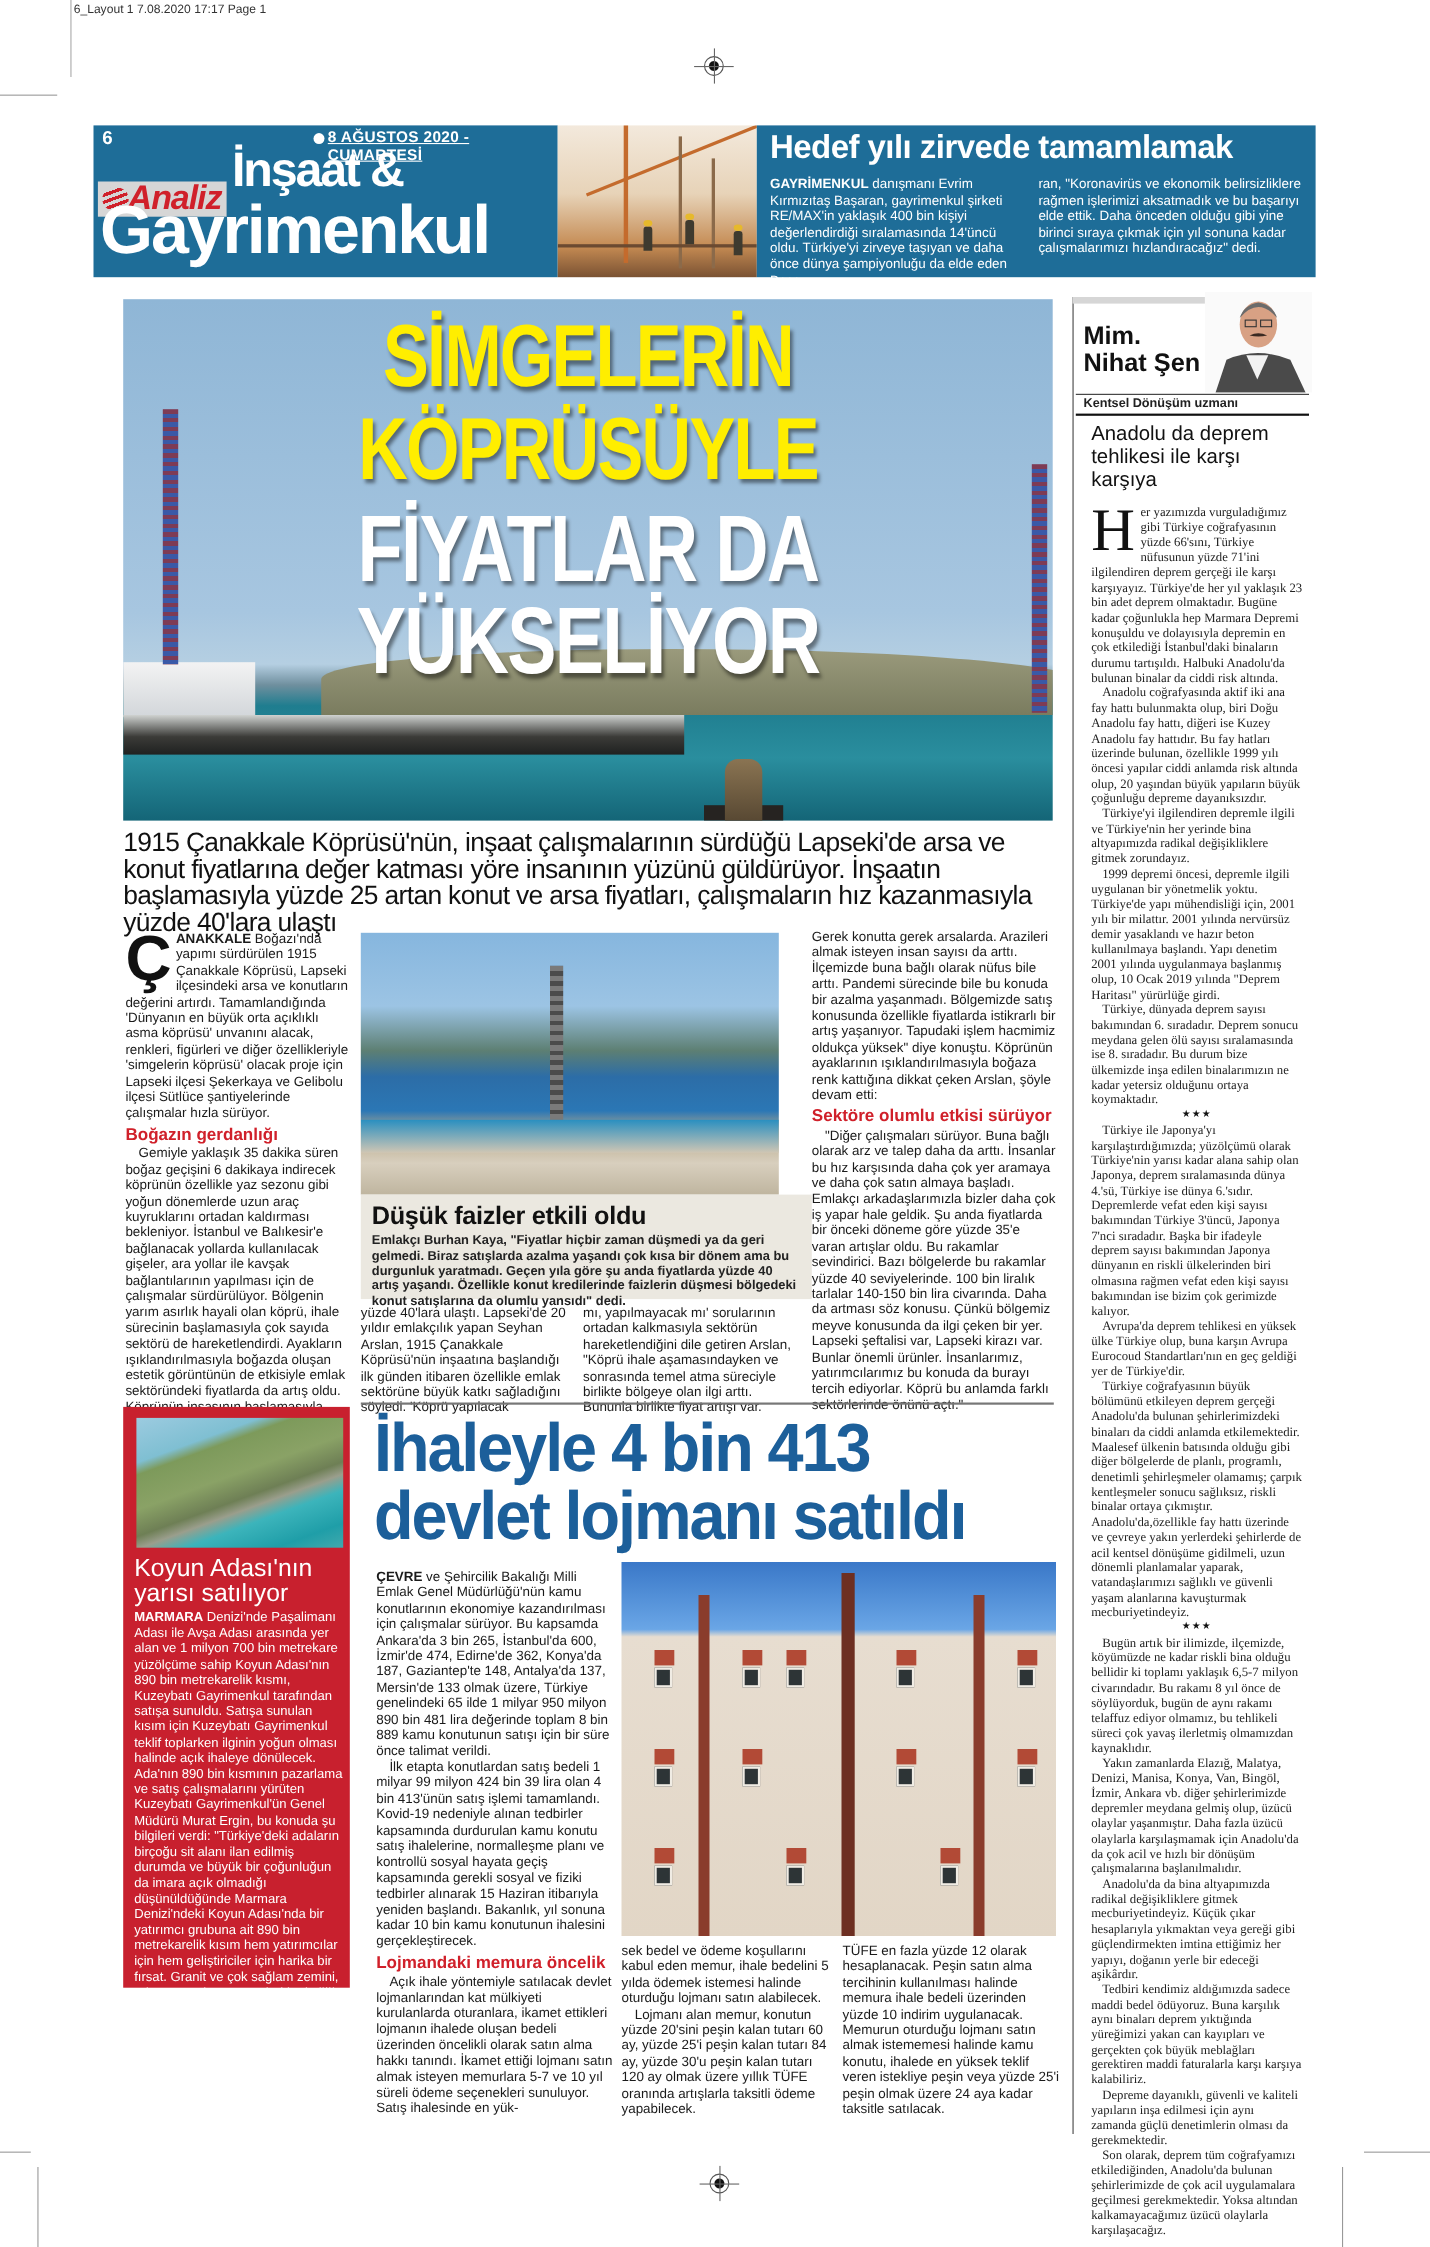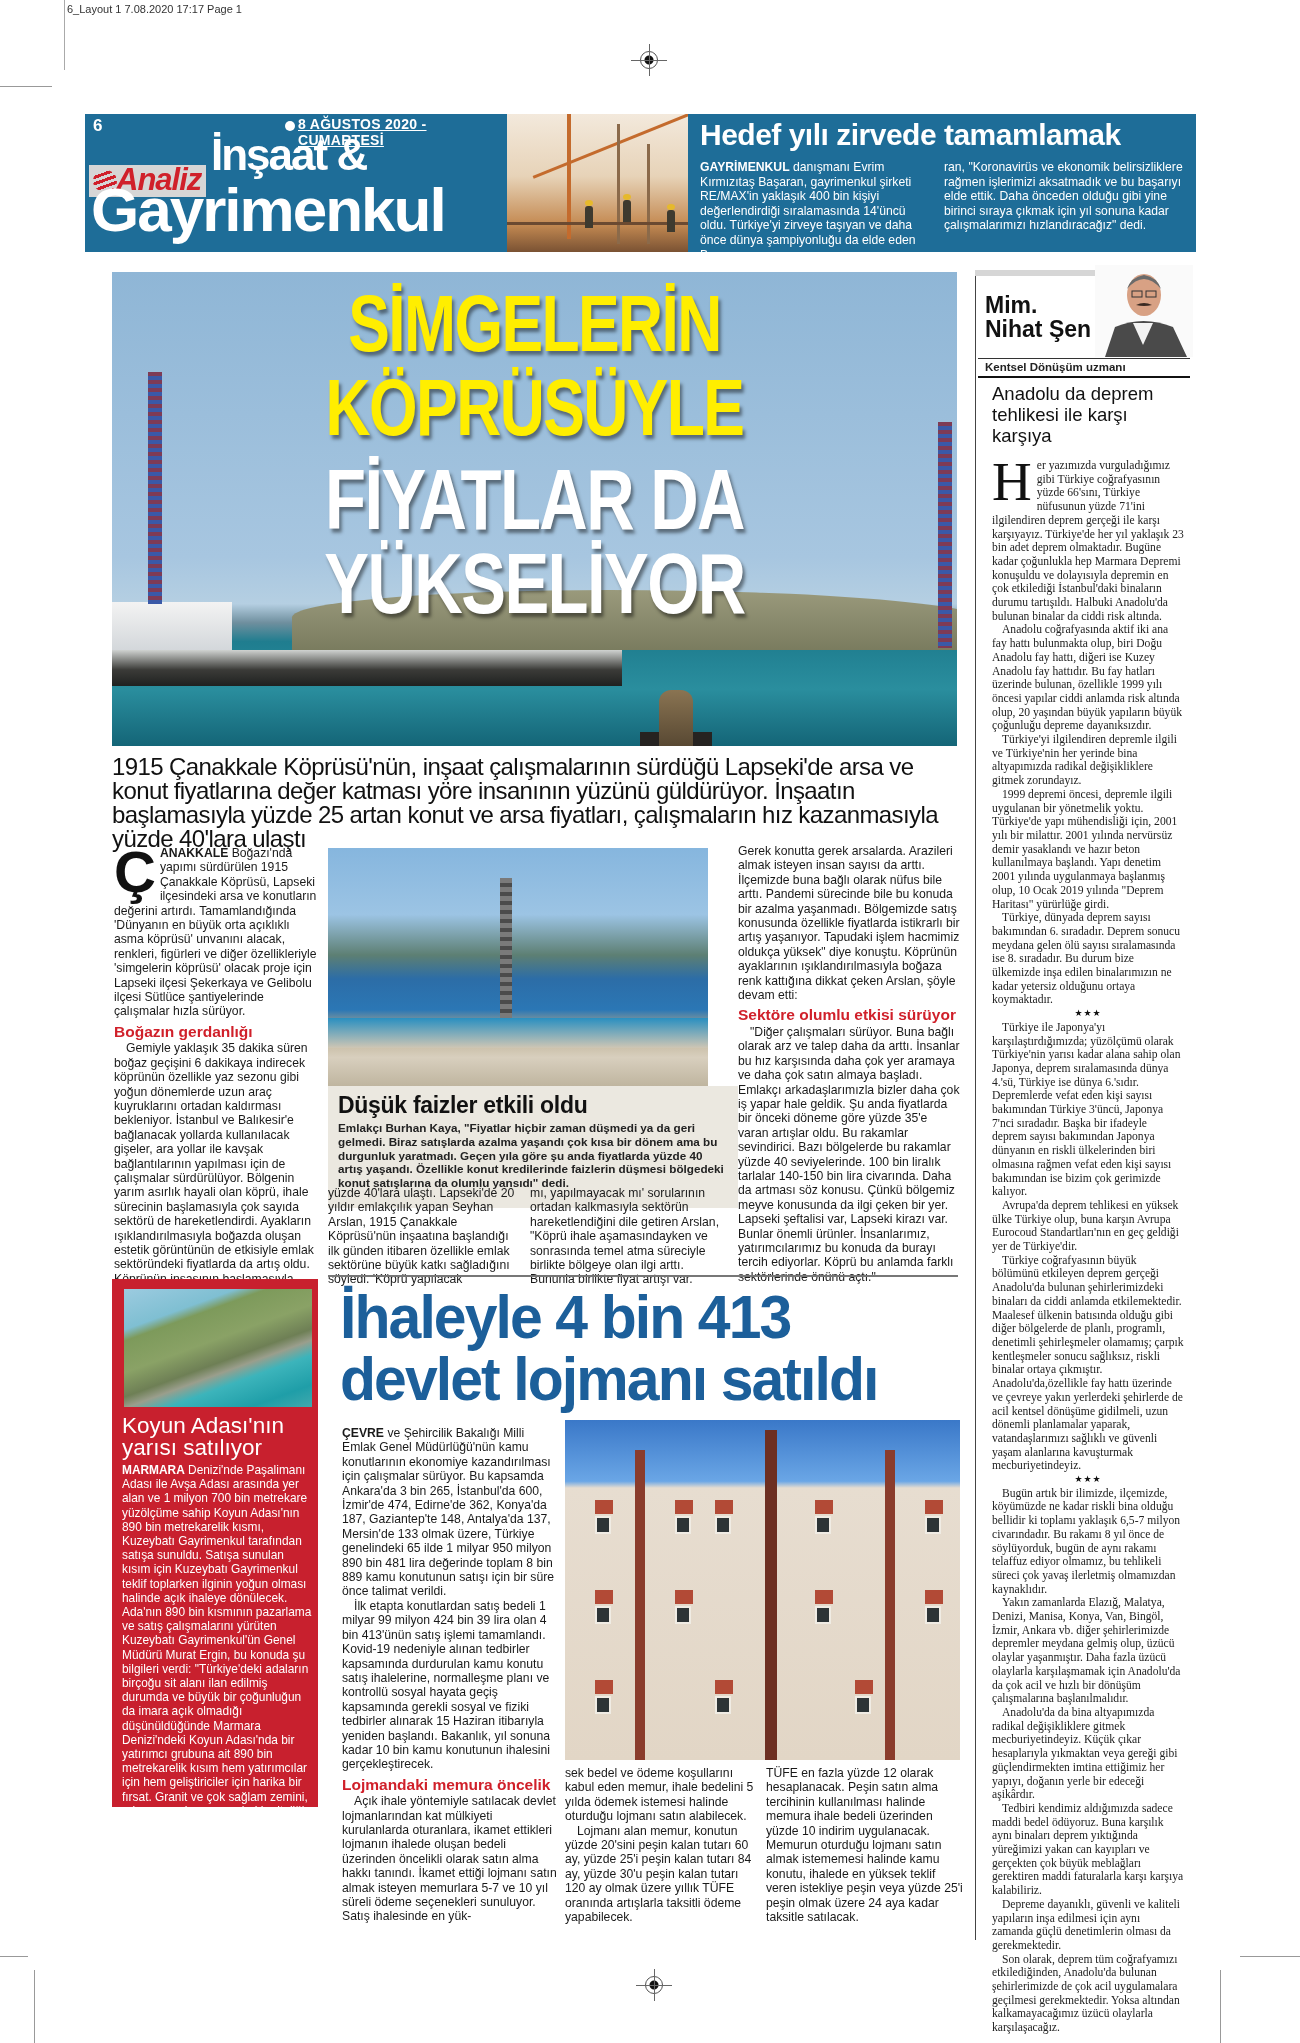--- a/index.html
+++ b/index.html
@@ -54,21 +54,21 @@
 
   
   .col { font-size: 12.2px; line-height: 14.4px; color: #1a1a1a; text-align: left; }
   .col p { margin: 0; }
   .indent { text-indent: 12px; }
   .sub-red { color: #d0202a; font-weight: bold; font-size: 15.5px; margin: 6px 0 2px 0; }
   .dropcap-C { float: left; font-size: 58px; line-height: 48px; font-weight: bold; margin: 2px 4px -4px 0; color: #111; }
 
   .mid-photo { left: 328px; top: 848px; width: 380px; height: 238px; overflow: hidden;
     background: linear-gradient(180deg, #86b6de 0%, #9cc4e4 28%, #5d7f73 45%, #2c6da7 55%, #2b77b5 68%, #b6a98a 76%, #d8cfbe 88%, #bfb59f 100%); }
-  .caption-box { left: 328px; top: 1086px; width: 410px; height: 122px; background: #ebe8e0; padding: 6px 10px; }
+  .caption-box { left: 328px; top: 1086px; width: 410px; height: 95px; background: #ebe8e0; padding: 6px 10px; }
   .caption-title { font-size: 23px; font-weight: bold; color: #111; letter-spacing: -0.3px; }
   .caption-text { font-size: 11.7px; line-height: 13.8px; font-weight: bold; color: #222; margin-top: 2px; }
 
   
   .op-wrap { left: 975px; top: 270px; width: 220px; height: 1670px; border-left: 1px solid #444; }
   .op-topbar { left: 975px; top: 270px; width: 215px; height: 6px; background: #d6d6d6; }
   .op-name { left: 985px; top: 293px; font-size: 23px; font-weight: bold; line-height: 24px; color: #111; }
   .op-photo { left: 1095px; top: 265px; width: 98px; height: 92px; overflow: hidden; }
   .op-role { left: 985px; top: 361px; font-size: 11.5px; font-weight: bold; color: #222; }
   .op-rule1 { left: 978px; top: 358px; width: 212px; height: 1px; background: #333; }

